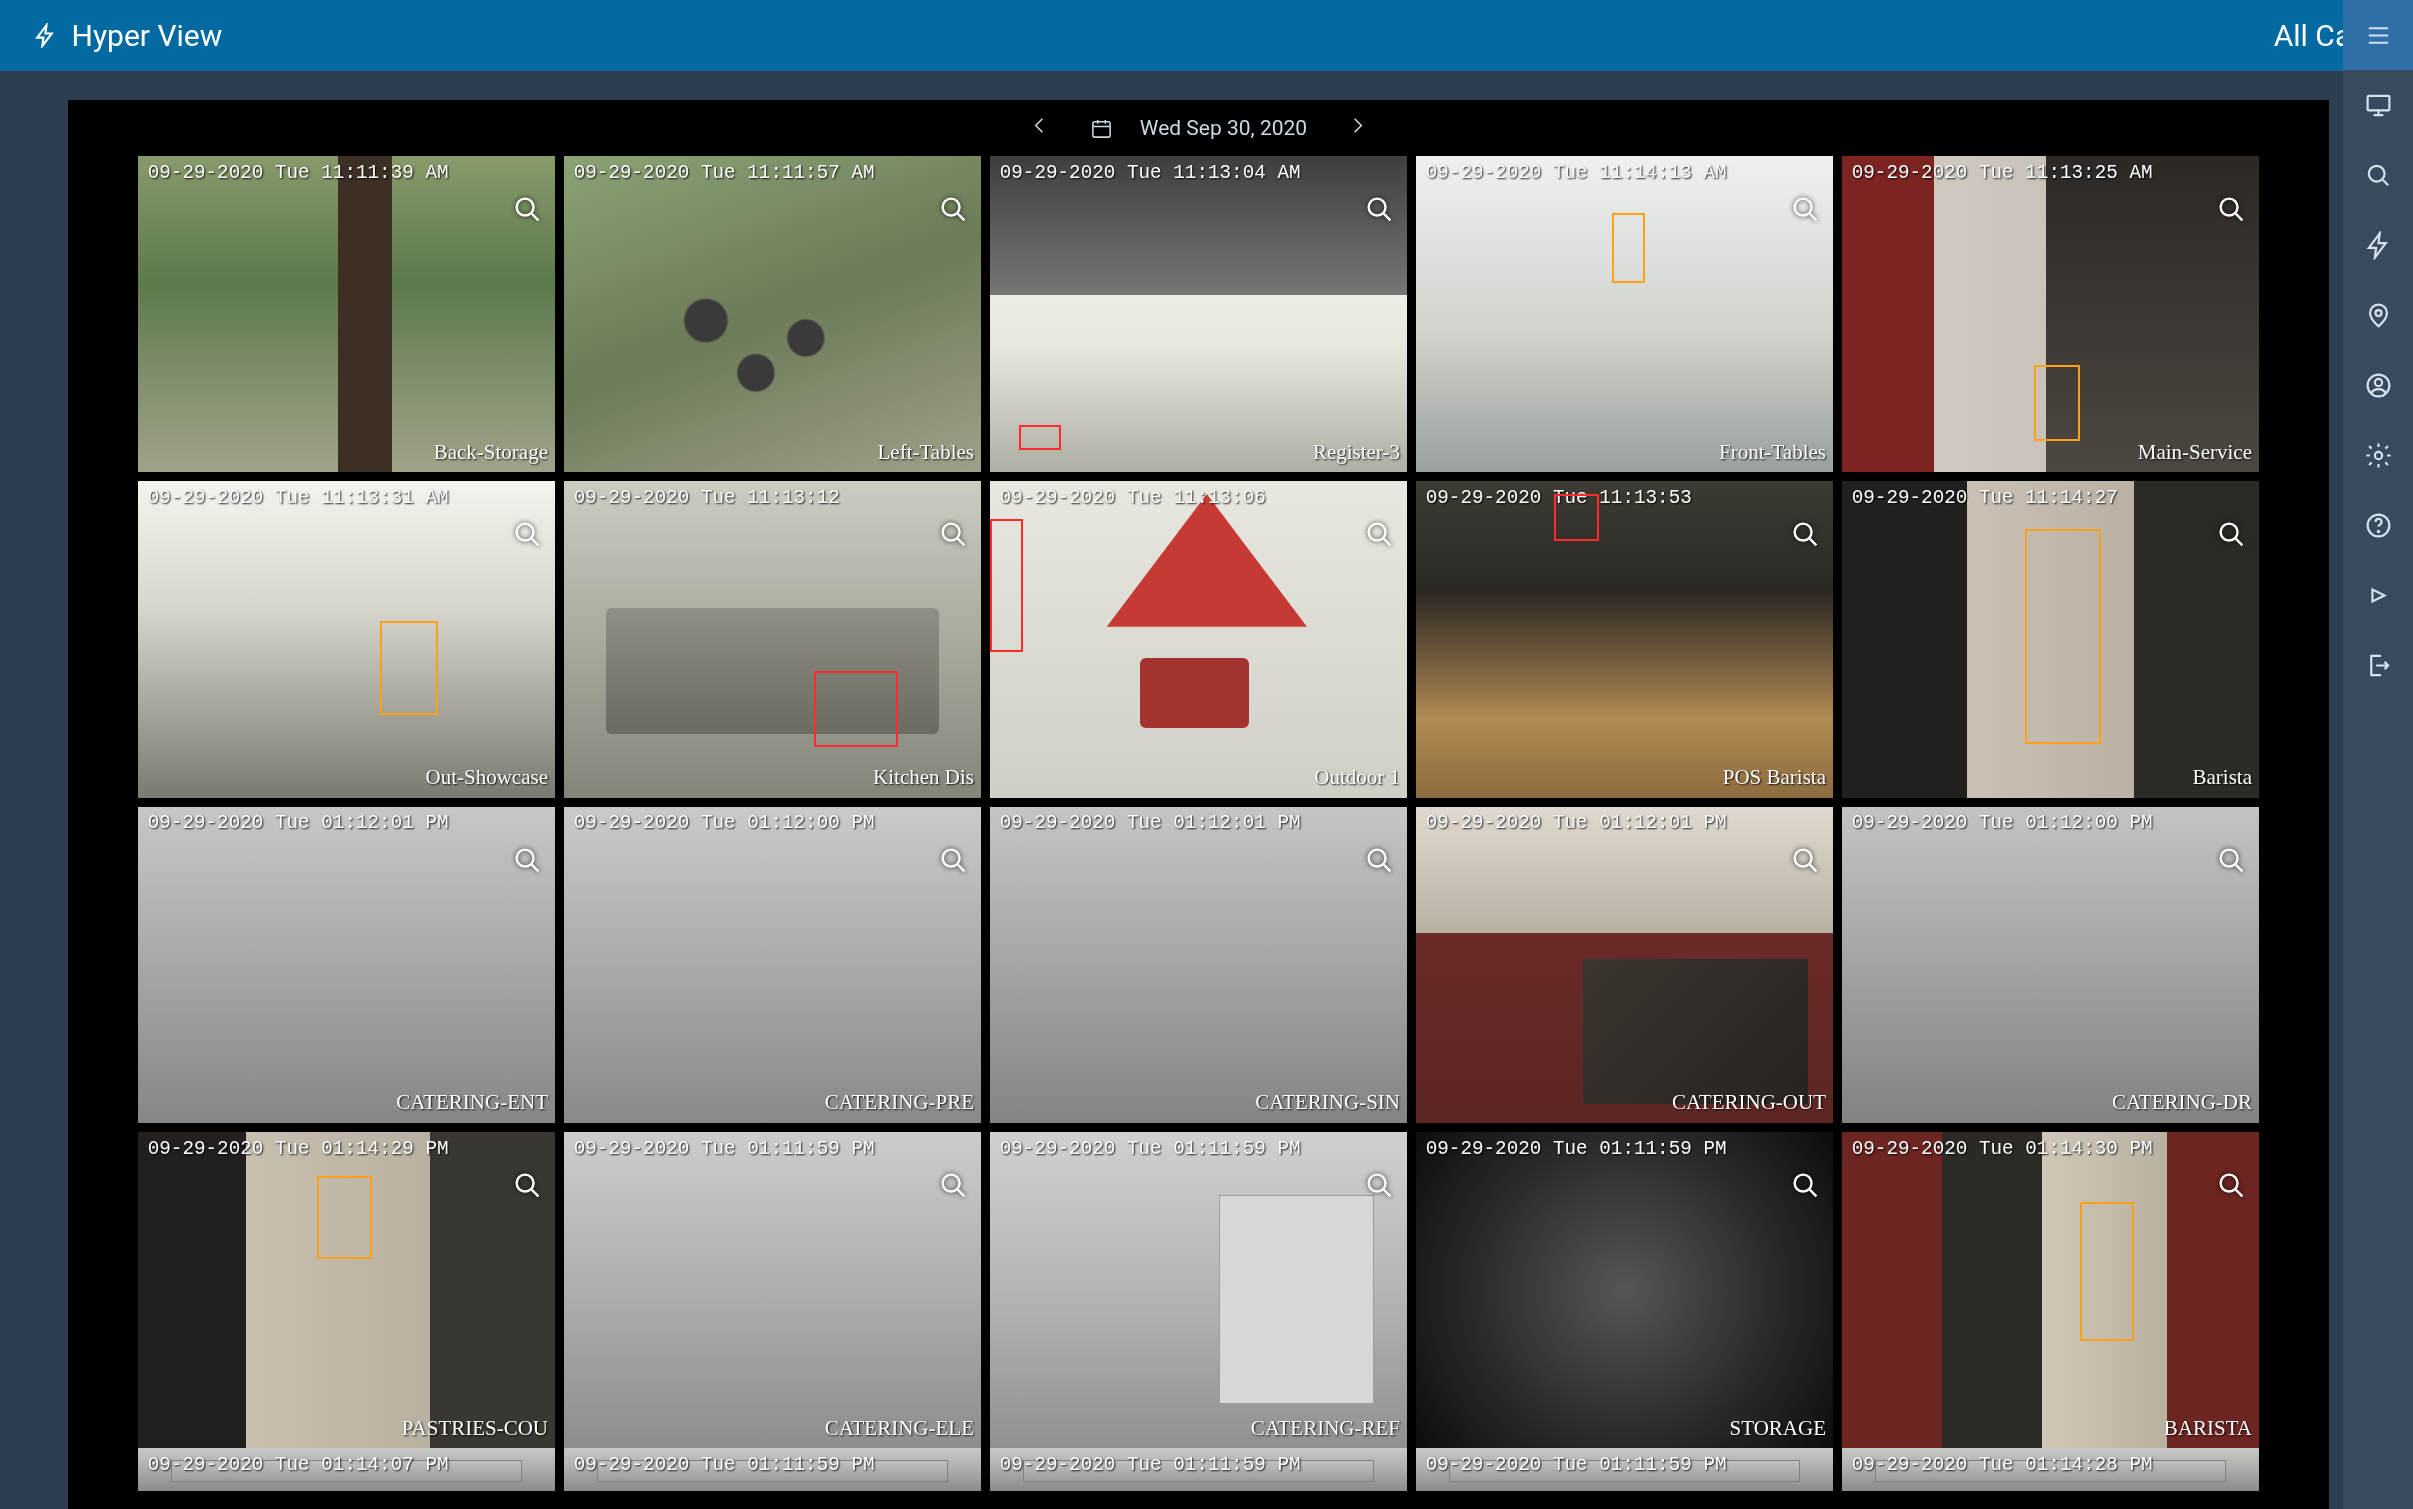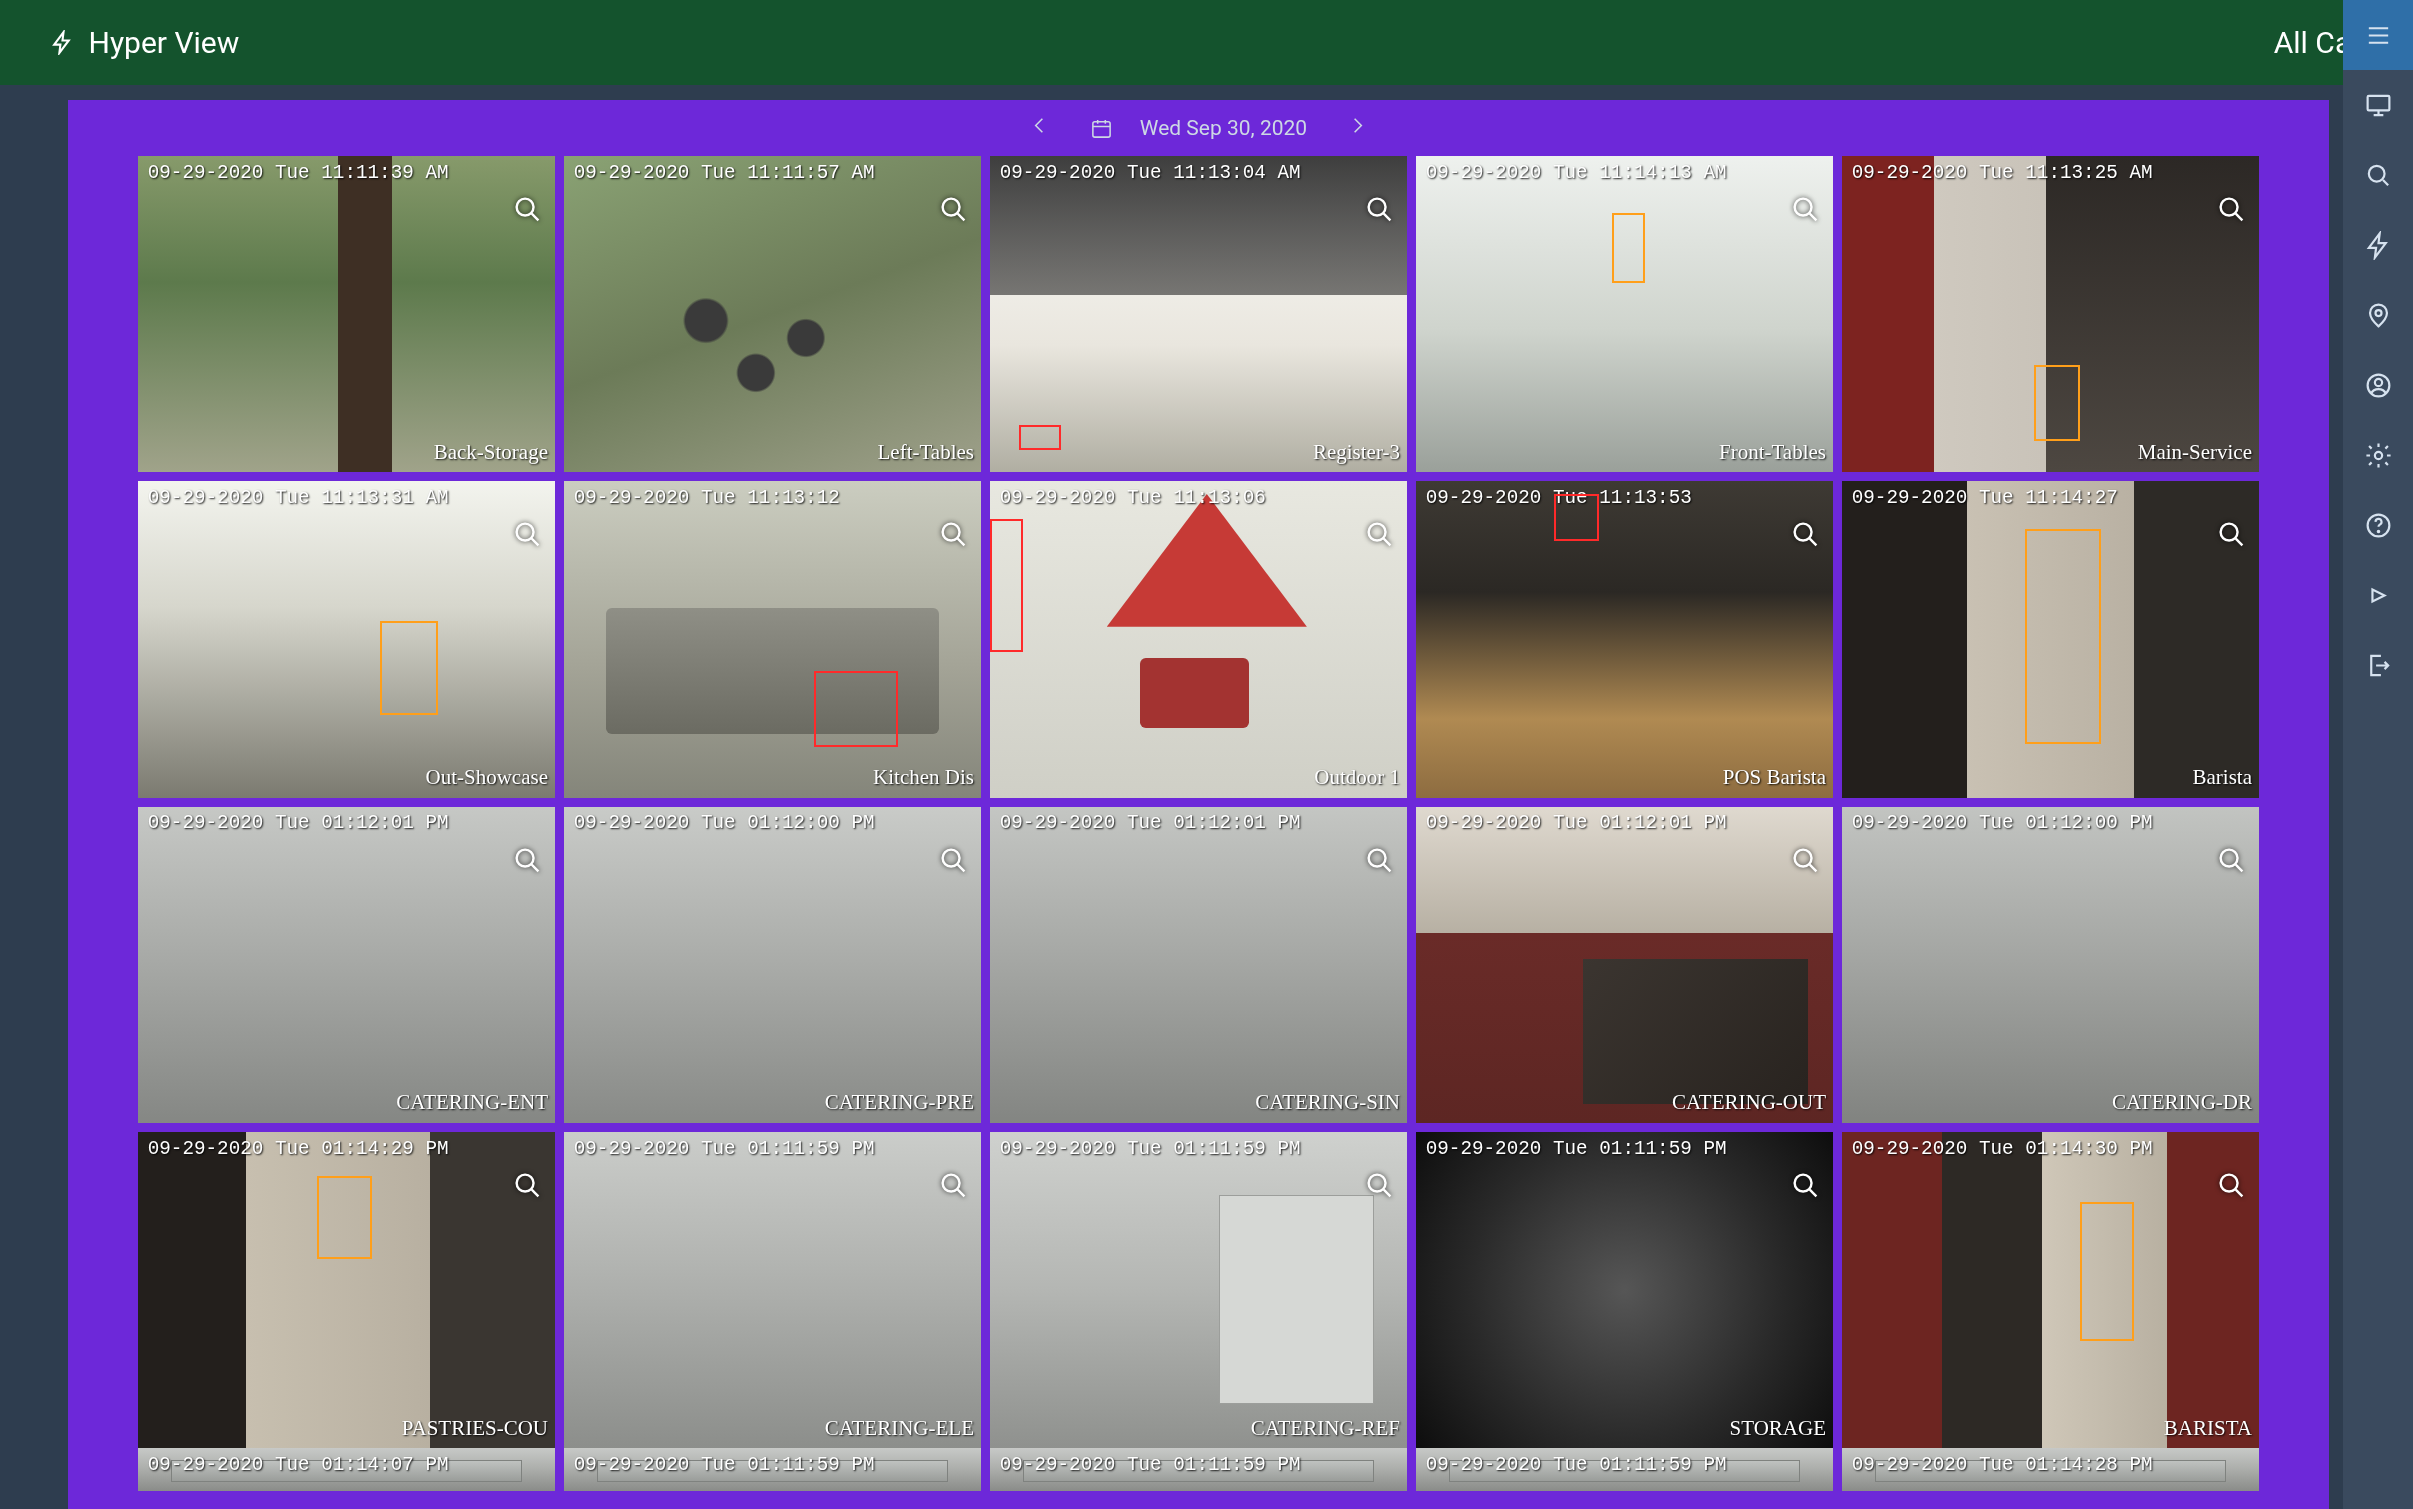--- a/index.html
+++ b/index.html
@@ -7,26 +7,26 @@
     background: #2e3d4f;
     font-family: -apple-system, "Segoe UI", Roboto, sans-serif;
     color: #e8eef5;
     width: 2414px;
     height: 1509px;
     overflow: hidden;
     position: relative;
   }
   
   .header {
-    height: 85px;
-    background: #14532d;
+    height: 71px;
+    background: #0369a1;
     display: flex;
     align-items: center;
     justify-content: space-between;
-    padding: 0 21px 0 50px;
+    padding: 0 21px 0 33px;
   }
   .brand { display:flex; align-items:center; gap:13.5px; }
   .brand svg { width:25px; height:25px; stroke:#fff; fill:none; stroke-width:2; }
   .brand-title { font-size: 30px; font-weight: 400; color:#fff; }
   .header-right { display:flex; align-items:center; gap:27px; font-size:30px; color:#fff; }
 
   
   .right-nav {
     position:absolute;
     top:0; right:0; bottom:0;
@@ -42,21 +42,21 @@
     display:flex; align-items:center; justify-content:center;
     cursor:pointer;
   }
   .right-nav .nav-btn.active { background:#2f6fa8; }
   .right-nav svg { width:29px; height:29px; stroke:#d6e2ef; fill:none; stroke-width:1.8; }
 
   
   .panel {
     position:absolute;
     top:100px; left:68px; right:85px; bottom:0;
-    background:#6d28d9;
+    background:#000000;
   }
   .date-bar {
     height:56px;
     display:flex; align-items:center; justify-content:center;
     gap:27px;
     color:#cdd8e4;
     font-size:21px;
   }
   .date-bar .arrow { cursor:pointer; color:#9bb0c4; padding:5.8px 11.6px; }
   .date-bar .cal { cursor:pointer; display:flex; align-items:center; }

